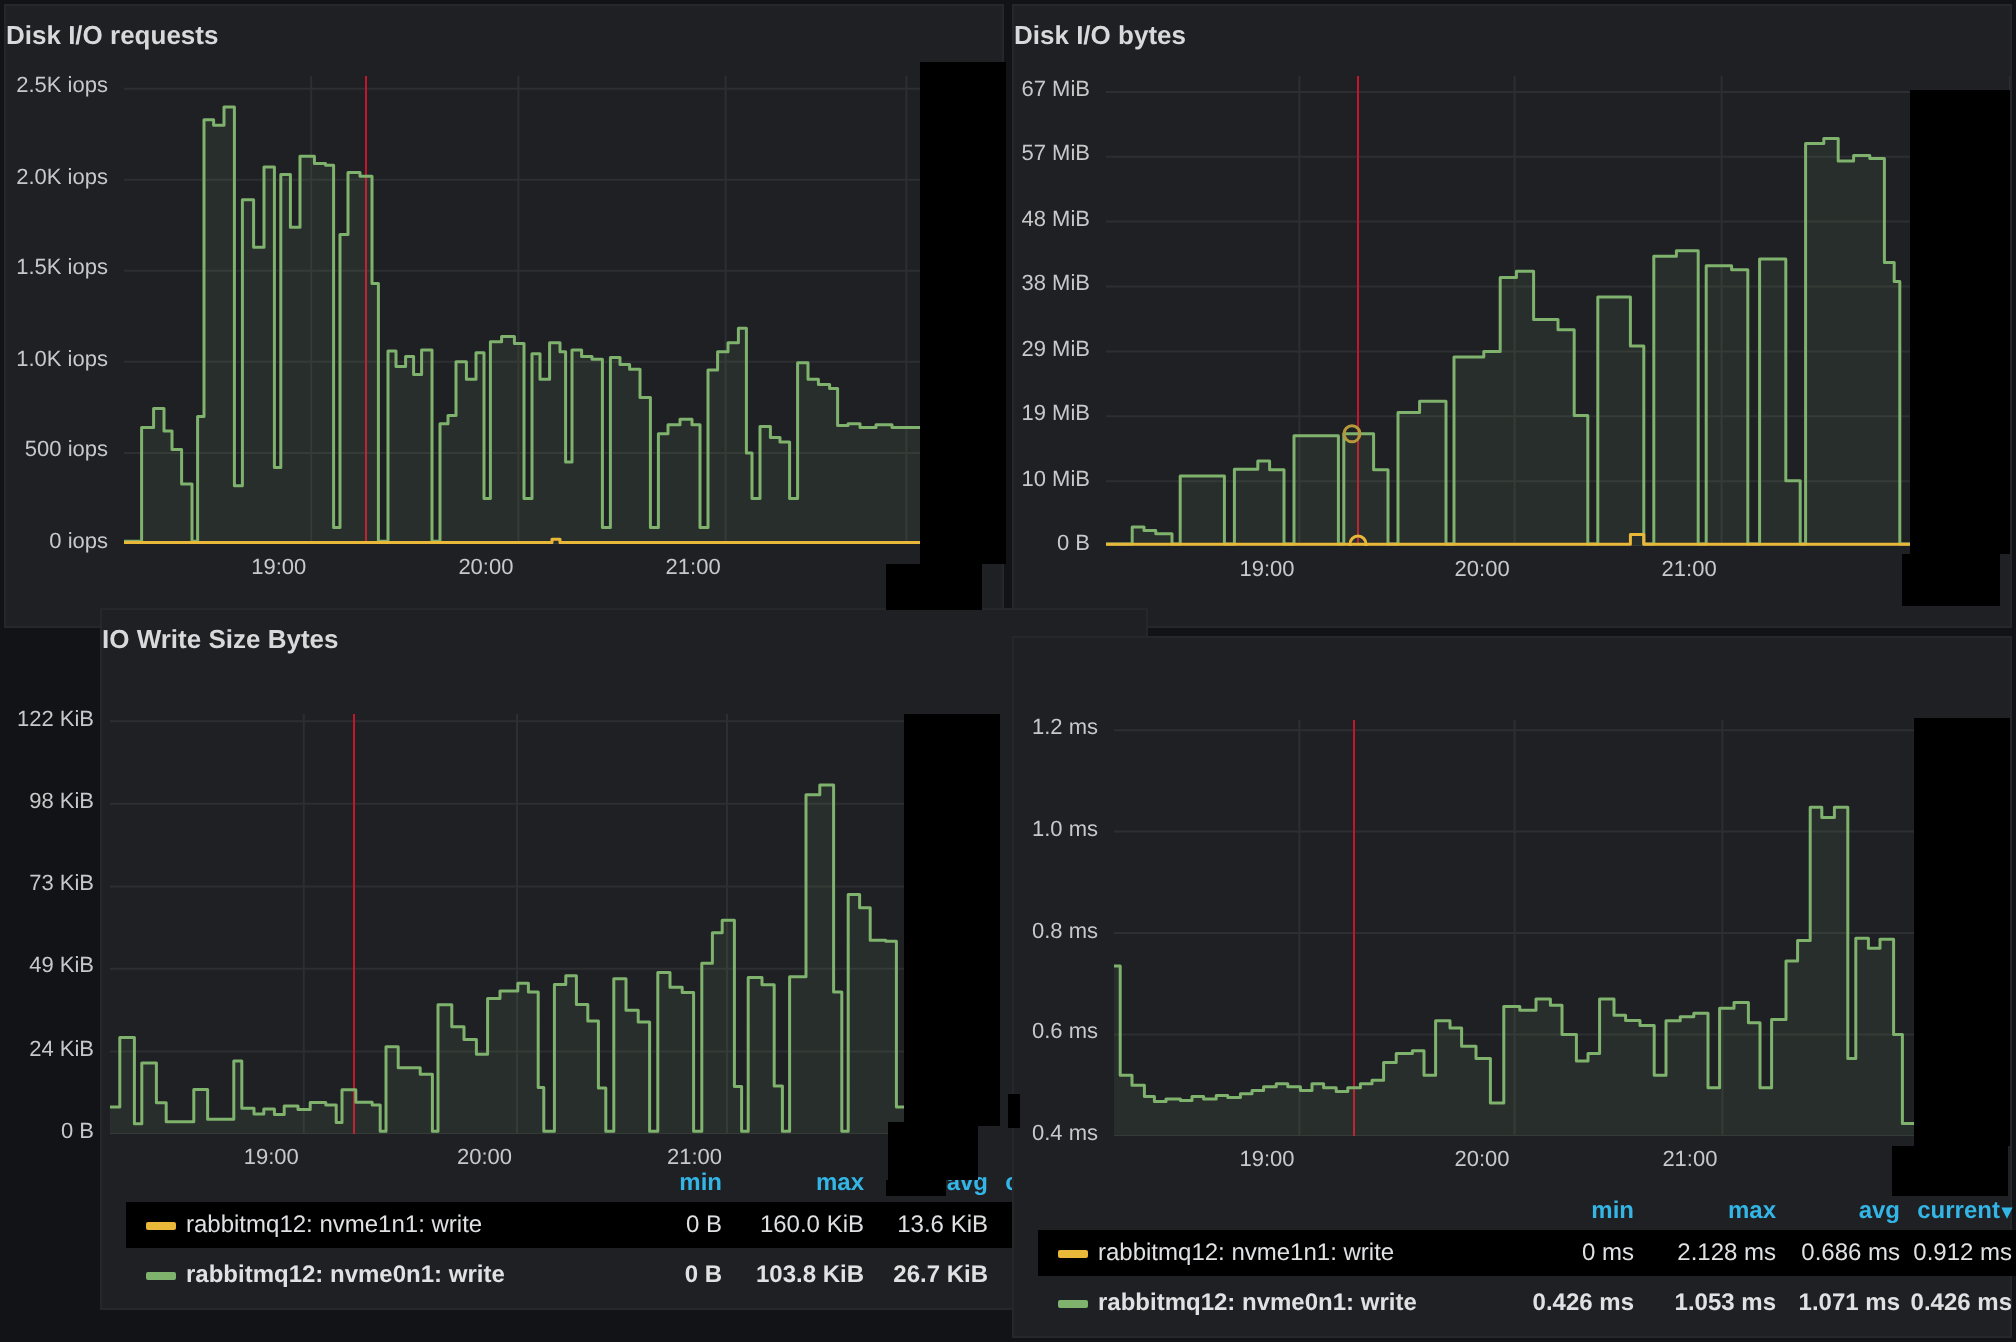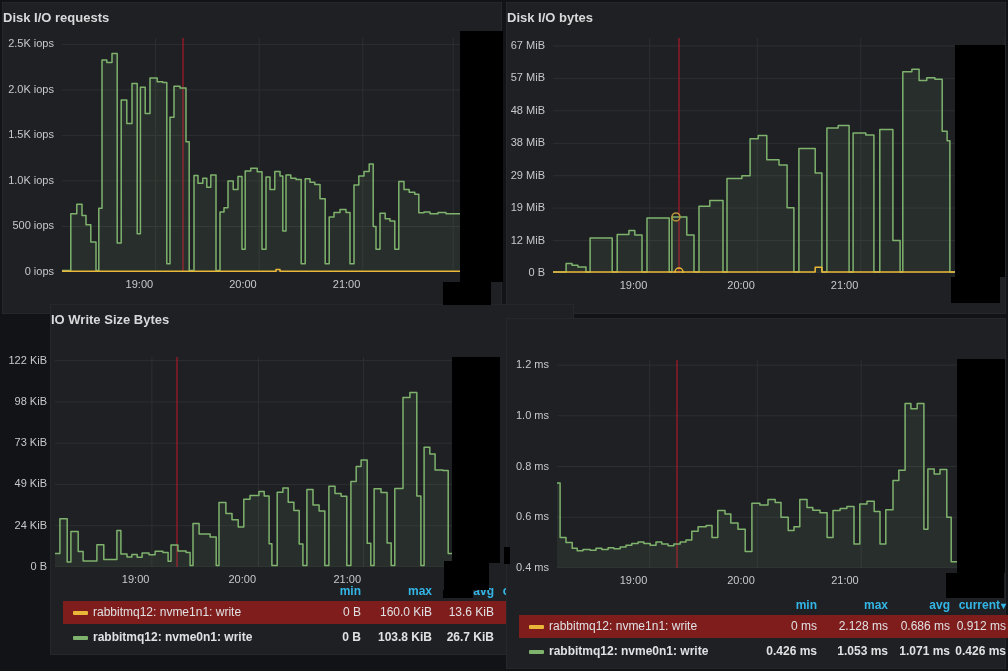--- a/index.html
+++ b/index.html
@@ -16,21 +16,21 @@
   .ytick,.xtick{position:absolute;font-size:11px;color:#c7c8ca;white-space:nowrap;}
   .ytick{width:60px;text-align:right;}
   .xtick{width:60px;text-align:left;}
   .redact{position:absolute;background:#000;}
   
   .lhead,.lrow{position:absolute;left:12px;width:489px;font-size:12px;}
   .lhead{top:279px;height:16px;}
   .lrow{height:23px;line-height:23px;}
   .r1{top:296px;}
   .r2{top:321px;}
-  .dim{background:#7f1d1d;color:#8d8e93;}
+  .dim{background:#000000;color:#8d8e93;}
   .lrow{color:#e0e1e3;}
   .r2 .lname,.r2 .col{font-weight:bold;}
   .col{position:absolute;text-align:right;white-space:nowrap;top:0;}
   .c1{right:191px;}.c2{right:120px;}.c3{right:58px;}.c4{right:2px;}
   .lhead .col{color:#33b5e5;font-weight:bold;cursor:pointer;}
   .caret{margin-left:1px;font-size:10px;}
   .swatch{position:absolute;left:10px;top:10px;width:15px;height:4px;border-radius:1px;cursor:pointer;}
   .lname{position:absolute;left:30px;top:0;cursor:pointer;}
 </style>
 </head>
@@ -136,21 +136,21 @@
       <line x1="307.8" x2="307.8" y1="0" y2="235" stroke="#2d2e32" stroke-width="1"></line>
       <line x1="452.0" x2="452.0" y1="0" y2="235" stroke="#2d2e32" stroke-width="1"></line>
       <line x1="126.0" x2="126.0" y1="0" y2="235" stroke="#c4162a" stroke-width="1"></line>
       <path d="M0.0,234.0L13.1,234.0L13.1,225.5L19.0,225.5L19.0,227.2L24.9,227.2L24.9,228.9L33.0,228.9L33.0,234.0L37.1,234.0L37.1,200.0L59.2,200.0L59.2,234.0L64.2,234.0L64.2,196.6L75.9,196.6L75.9,192.5L81.8,192.5L81.8,196.9L89.0,196.9L89.0,234.0L94.0,234.0L94.0,179.9L116.2,179.9L116.2,234.0L118.9,234.0L118.9,178.9L133.8,178.9L133.8,196.9L141.0,196.9L141.0,234.0L146.0,234.0L146.0,168.3L156.8,168.3L156.8,162.6L170.0,162.6L170.0,234.0L174.0,234.0L174.0,140.5L188.9,140.5L188.9,137.7L197.1,137.7L197.1,100.7L205.2,100.7L205.2,97.6L213.8,97.6L213.8,121.8L226.0,121.8L226.0,126.9L234.1,126.9L234.1,169.7L240.9,169.7L240.9,234.0L245.9,234.0L245.9,110.5L262.2,110.5L262.2,135.0L268.9,135.0L268.9,234.0L273.9,234.0L273.9,90.1L285.2,90.1L285.2,87.4L296.1,87.4L296.1,234.0L300.1,234.0L300.1,94.9L312.8,94.9L312.8,96.9L320.9,96.9L320.9,234.0L326.8,234.0L326.8,91.5L339.9,91.5L339.9,202.4L347.1,202.4L347.1,234.0L349.8,234.0L349.8,33.7L358.9,33.7L358.9,31.3L366.1,31.3L366.1,42.5L373.8,42.5L373.8,39.8L381.9,39.8L381.9,41.2L389.2,41.2L389.2,93.2L394.1,93.2L394.1,102.7L396.9,102.7L396.9,234.0L452,234.0L452,235L0.0,235Z" fill="rgba(126,178,109,0.10)" stroke="none"></path>
       <path d="M0.0,234.0L13.1,234.0L13.1,225.5L19.0,225.5L19.0,227.2L24.9,227.2L24.9,228.9L33.0,228.9L33.0,234.0L37.1,234.0L37.1,200.0L59.2,200.0L59.2,234.0L64.2,234.0L64.2,196.6L75.9,196.6L75.9,192.5L81.8,192.5L81.8,196.9L89.0,196.9L89.0,234.0L94.0,234.0L94.0,179.9L116.2,179.9L116.2,234.0L118.9,234.0L118.9,178.9L133.8,178.9L133.8,196.9L141.0,196.9L141.0,234.0L146.0,234.0L146.0,168.3L156.8,168.3L156.8,162.6L170.0,162.6L170.0,234.0L174.0,234.0L174.0,140.5L188.9,140.5L188.9,137.7L197.1,137.7L197.1,100.7L205.2,100.7L205.2,97.6L213.8,97.6L213.8,121.8L226.0,121.8L226.0,126.9L234.1,126.9L234.1,169.7L240.9,169.7L240.9,234.0L245.9,234.0L245.9,110.5L262.2,110.5L262.2,135.0L268.9,135.0L268.9,234.0L273.9,234.0L273.9,90.1L285.2,90.1L285.2,87.4L296.1,87.4L296.1,234.0L300.1,234.0L300.1,94.9L312.8,94.9L312.8,96.9L320.9,96.9L320.9,234.0L326.8,234.0L326.8,91.5L339.9,91.5L339.9,202.4L347.1,202.4L347.1,234.0L349.8,234.0L349.8,33.7L358.9,33.7L358.9,31.3L366.1,31.3L366.1,42.5L373.8,42.5L373.8,39.8L381.9,39.8L381.9,41.2L389.2,41.2L389.2,93.2L394.1,93.2L394.1,102.7L396.9,102.7L396.9,234.0L452,234.0" fill="none" stroke="#7eb26d" stroke-width="1.5" stroke-linejoin="round"></path>
       <path d="M0.0,234.1L259.9,234.1L259.9,234.1L262.2,234.1L262.2,229.2L268.9,229.2L268.9,234.1L452.0,234.1L452.0,234.1L452,234.1" fill="none" stroke="#eab839" stroke-width="1.5" stroke-linejoin="round"></path>
       <circle cx="123.0" cy="178.9" r="4" fill="none" stroke="#b5983c" stroke-width="1.5"></circle>
       <circle cx="126.0" cy="234.0" r="4" fill="none" stroke="#eab839" stroke-width="1.5"></circle>
     </svg>
     <div class="ytick" style="left:485px;top:266px">0 B</div>
-    <div class="ytick" style="left:485px;top:233.55571635311145px">12 MiB</div>
+    <div class="ytick" style="left:485px;top:233.55571635311145px">10 MiB</div>
     <div class="ytick" style="left:485px;top:201.14544138929088px">19 MiB</div>
     <div class="ytick" style="left:485px;top:168.7011577424023px">29 MiB</div>
     <div class="ytick" style="left:485px;top:136.25687409551375px">38 MiB</div>
     <div class="ytick" style="left:485px;top:103.84659913169321px">48 MiB</div>
     <div class="ytick" style="left:485px;top:71.4023154848046px">57 MiB</div>
     <div class="ytick" style="left:485px;top:38.958031837916025px">67 MiB</div>
     <div class="xtick" style="left:619.728px;top:279px">19:00</div>
     <div class="xtick" style="left:727.304px;top:279px">20:00</div>
     <div class="xtick" style="left:830.812px;top:279px">21:00</div>
     <svg width="407" height="210" viewBox="0 0 407 210" class="chart" style="left:55px;top:357px">

